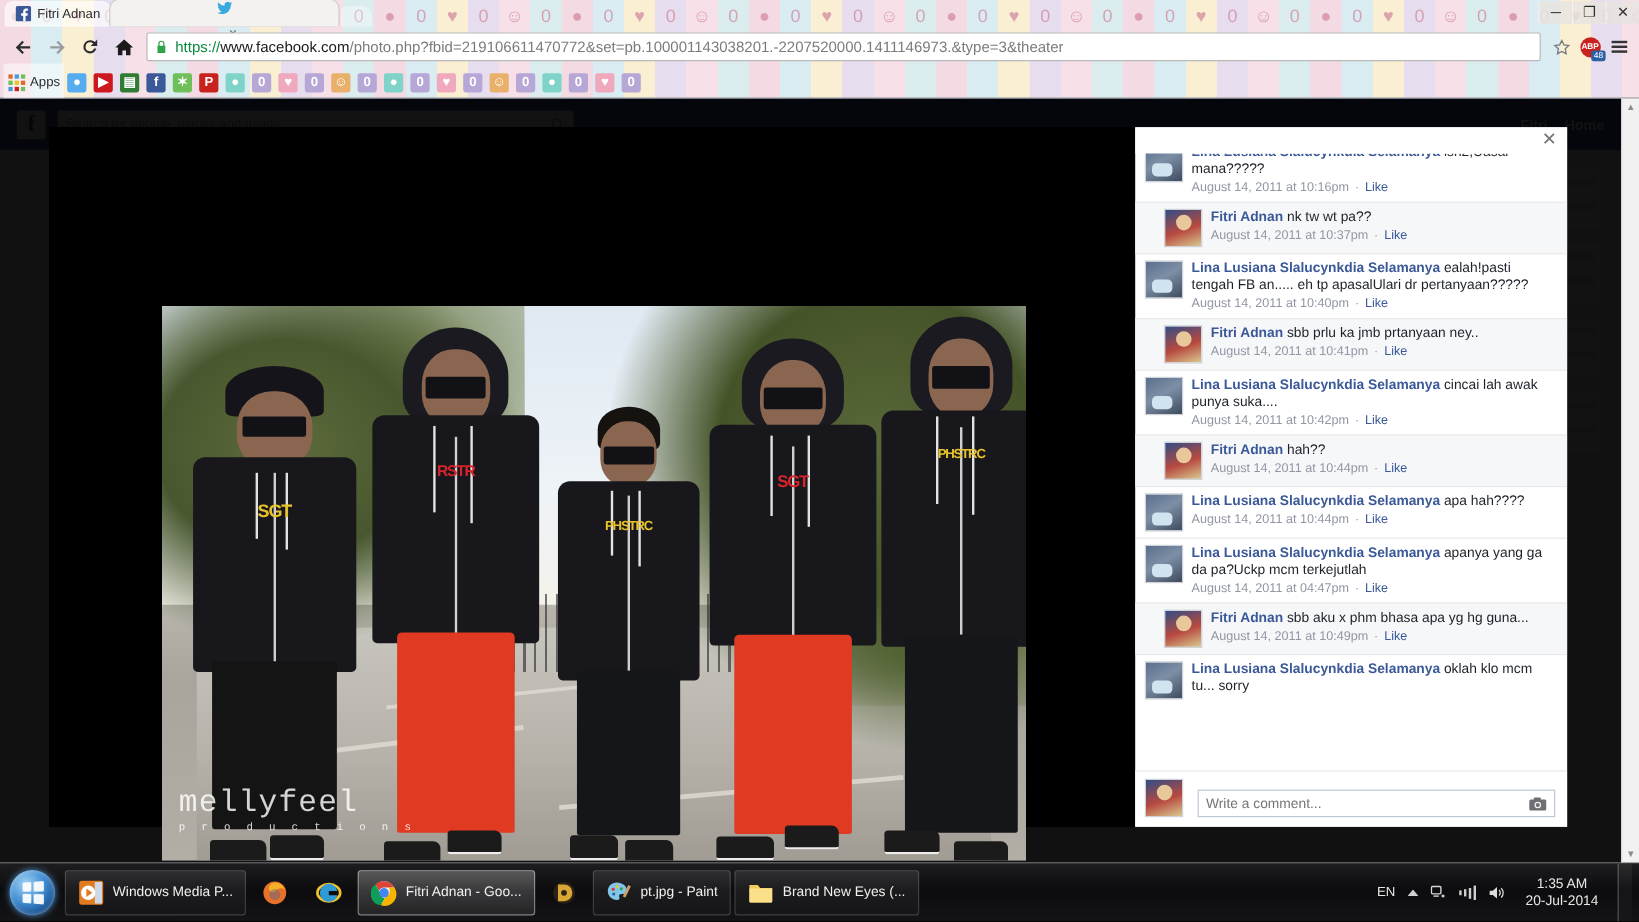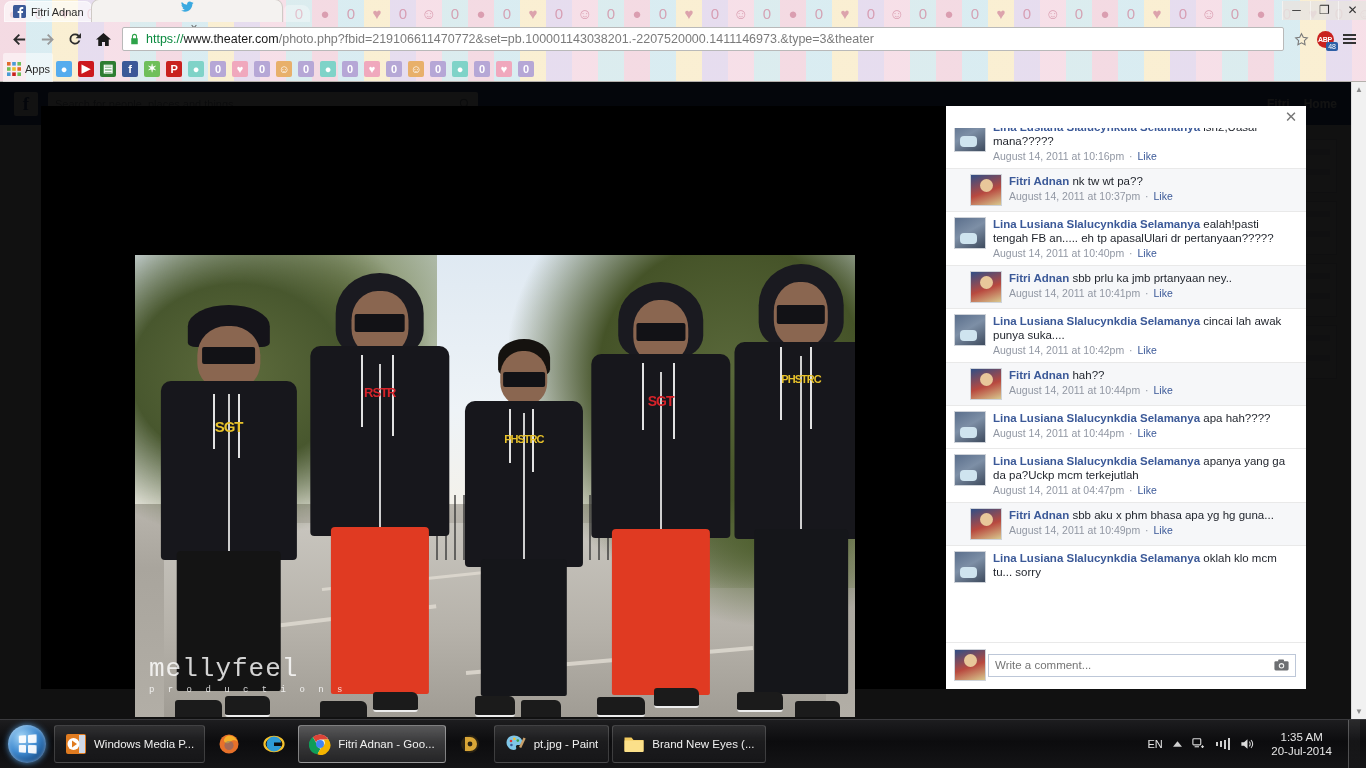--- a/index.html
+++ b/index.html
@@ -231,21 +231,21 @@
   .comment .avatar.a-lina::after { content:""; position:absolute; left:5px; top:15px; width:17px; height:11px; background:#cfe4ef; border-radius:4px; }
   .comment .avatar.a-fitri { background: linear-gradient(160deg,#2f4e86 0%,#b8493f 55%,#d8c98f 100%); }
   .comment .avatar.a-fitri::after { content:""; position:absolute; left:9px; top:4px; width:13px; height:13px; background:#e8c79a; border-radius:50%; }
   .comment .body { flex: 1 1 auto; min-width: 0; }
   .comment .ctext { font-size: 11.5px; line-height: 14px; color: #1d2129; word-wrap: break-word; }
   .comment .cname { color: #3b5998; font-weight: bold; }
   .comment .meta { font-size: 10.5px; line-height: 14px; color: #9197a3; margin-top: 1px; }
   .comment .meta .like { color: #3b5998; }
   .comment .meta .dot { color: #9197a3; margin: 0 2px; }
   #comment-compose {
-    flex: 0 0 auto; display: flex; gap: 2px; align-items: center;
+    flex: 0 0 auto; display: flex; gap: 12px; align-items: flex-end;
     padding: 6px 10px 8px 8px; border-top: 1px solid #e9e9e9; background: #fff;
   }
   #compose-avatar { width: 32px; height: 32px; flex: 0 0 32px; border: 1px solid #cfd3d9;
                     background: linear-gradient(160deg,#2f4e86 0%,#b8493f 55%,#d8c98f 100%); position:relative; overflow:hidden; }
   #compose-avatar::after { content:""; position:absolute; left:9px; top:4px; width:13px; height:13px; background:#e8c79a; border-radius:50%; }
   #comment-input-wrap {
     flex: 1 1 auto; height: 23px; border: 1px solid #bdc7d8; background: #fff;
     display: flex; align-items: center; padding: 0 6px;
   }
   #comment-input {
@@ -408,21 +408,21 @@
         <svg width="15" height="15" viewBox="0 0 16 16">
             <path d="M8 1L0 8h2.4v7h4v-4.3h3.2V15h4V8H16z" fill="#1b1b1b"></path>
           </svg>
       </div>
 
       <div id="omnibox">
         <svg id="lock" viewBox="0 0 12 14">
           <path d="M3 6V4a3 3 0 0 1 6 0v2h.8v7H2.2V6z" fill="#2ea34a"></path>
           <path d="M4.2 6V4a1.8 1.8 0 0 1 3.6 0v2z" fill="#ffffff"></path>
         </svg>
-        <span id="urltext"><span class="scheme">https://</span><span class="host">www.theater.com</span><span class="pathpart">/photo.php?fbid=219106611470772&amp;set=pb.100001143038201.-2207520000.1411146973.&amp;type=3&amp;theater</span></span>
+        <span id="urltext"><span class="scheme">https://</span><span class="host">www.facebook.com</span><span class="pathpart">/photo.php?fbid=219106611470772&amp;set=pb.100001143038201.-2207520000.1411146973.&amp;type=3&amp;theater</span></span>
       </div>
 
       <div id="star">
         <svg width="15" height="15" viewBox="0 0 16 16">
             <path d="M8 1.8l1.9 3.9 4.3.6-3.1 3 .7 4.3L8 11.6l-3.8 2 .7-4.3-3.1-3 4.3-.6z" fill="none" stroke="#7a7a7a" stroke-width="1.2"></path>
           </svg>
       </div>
       <div id="abp">
         <div class="abp-circle">ABP</div>
         <div class="abp-badge">48</div>

